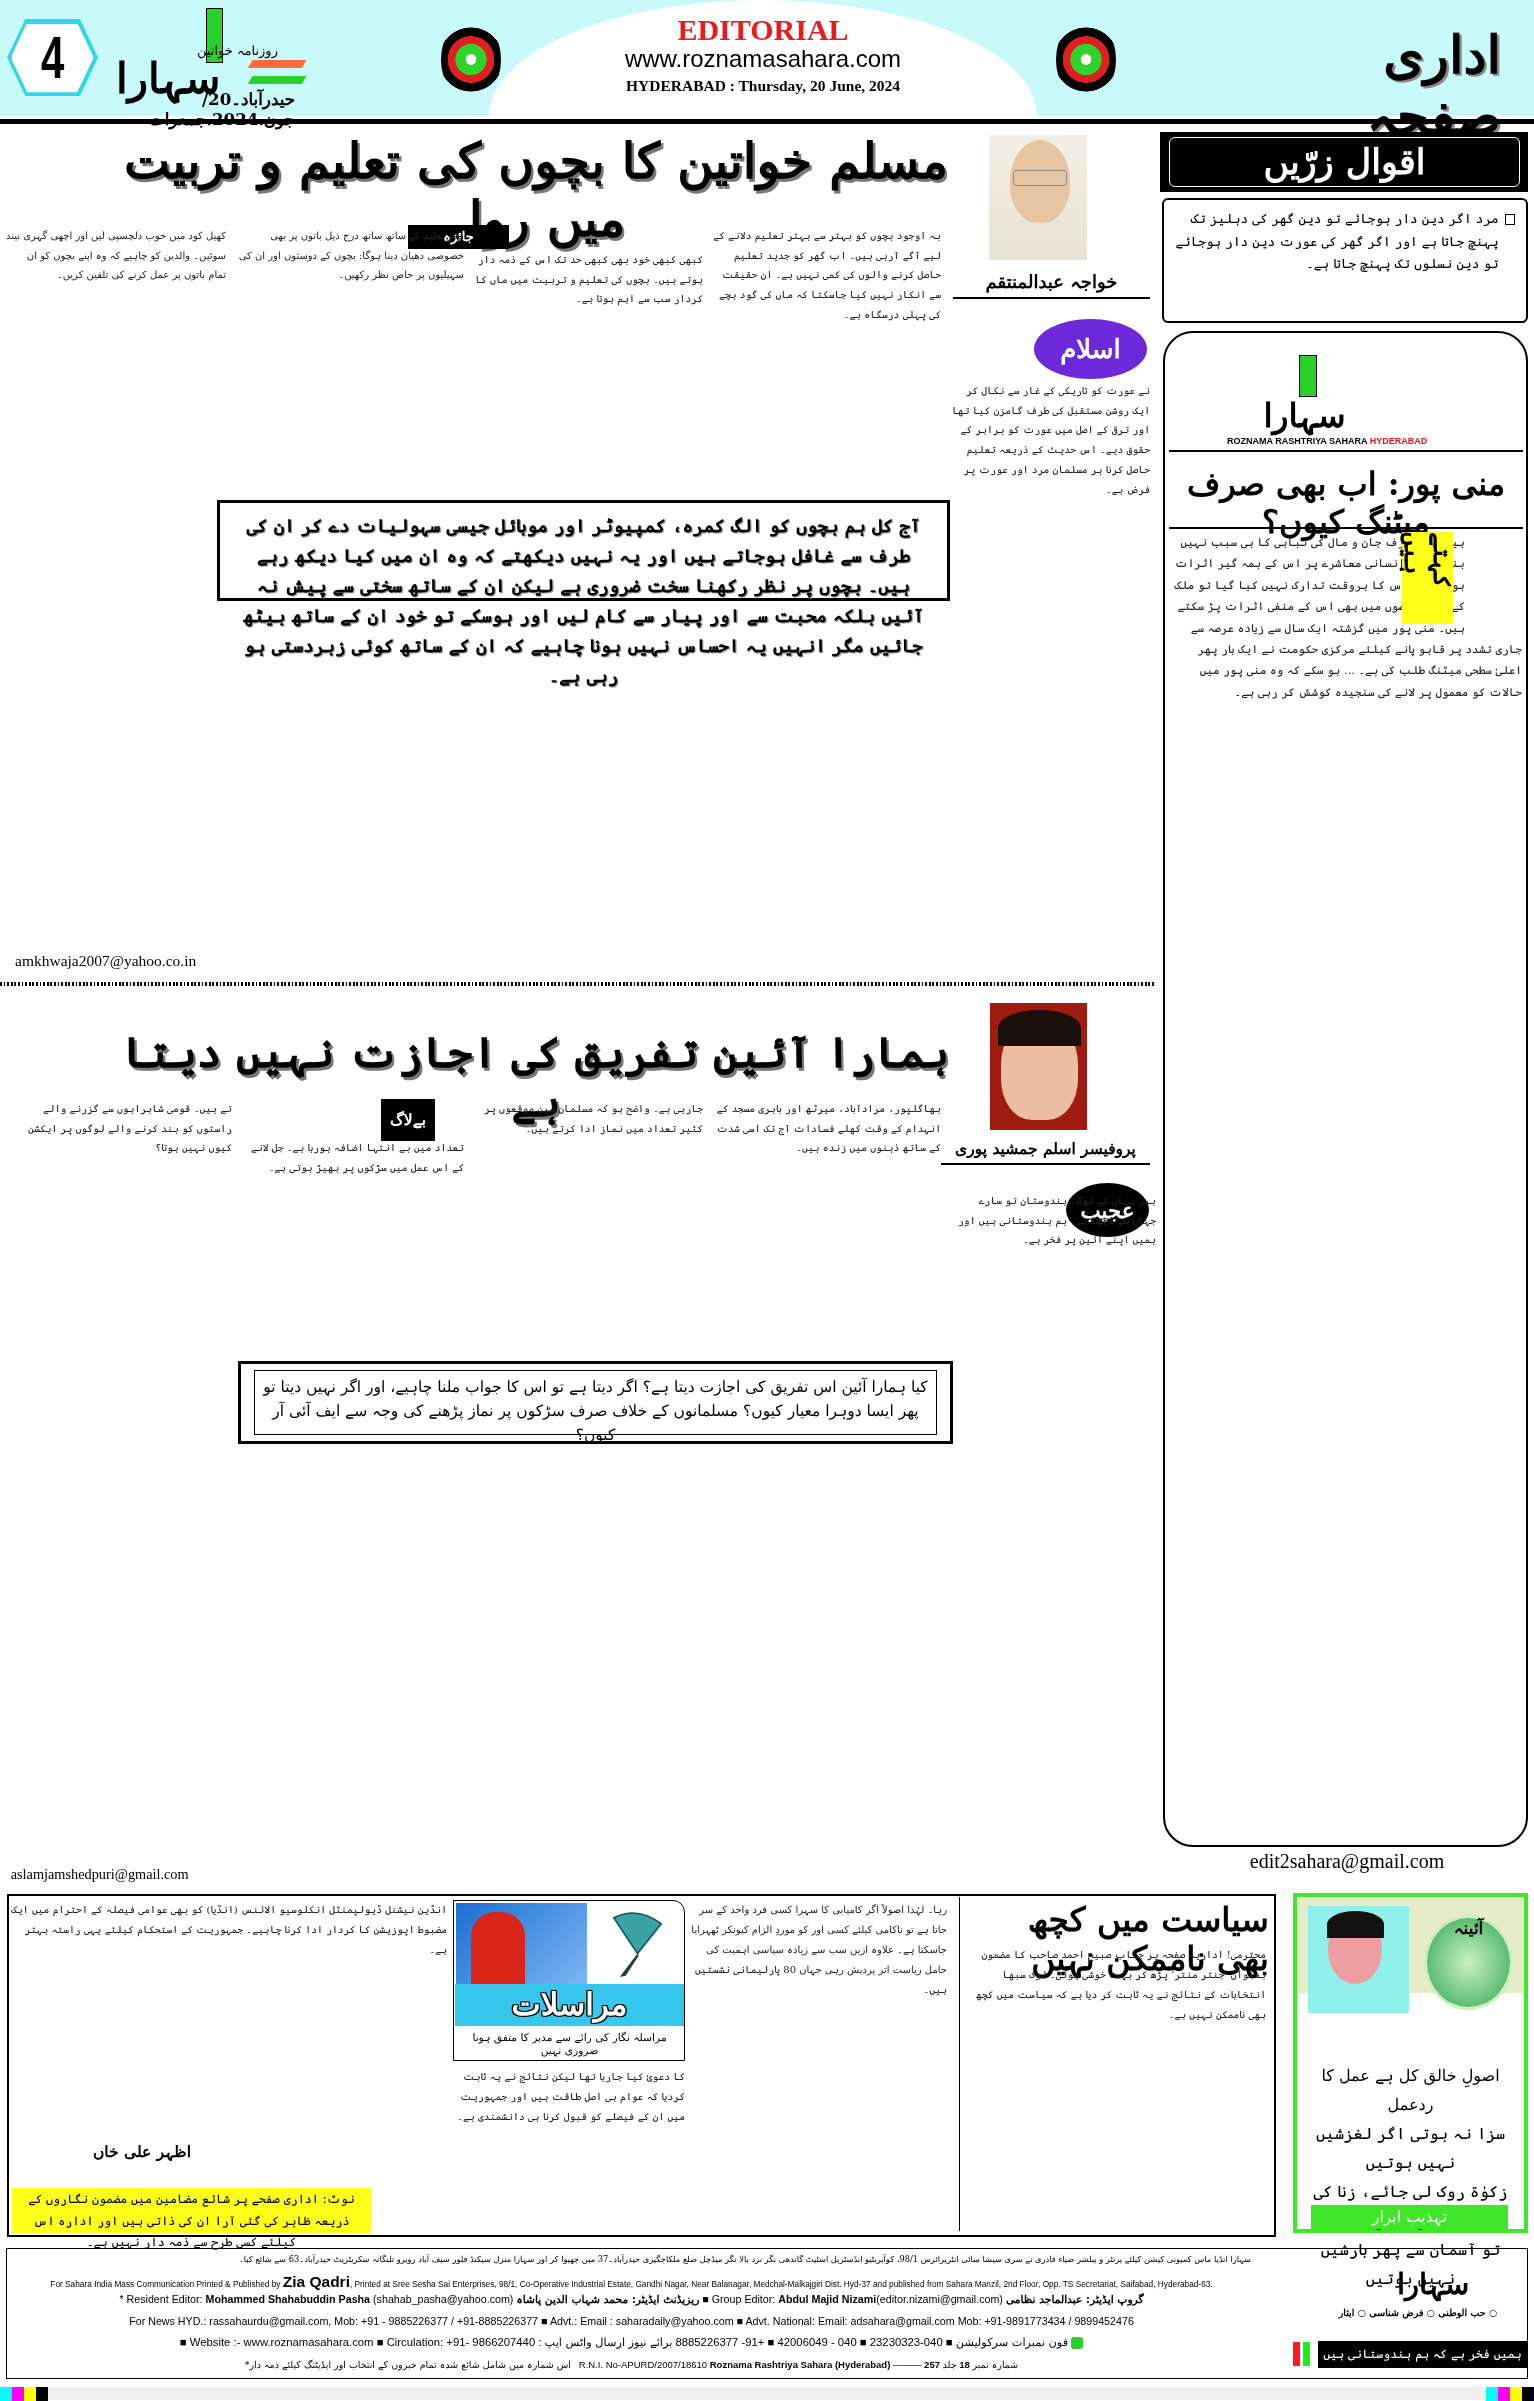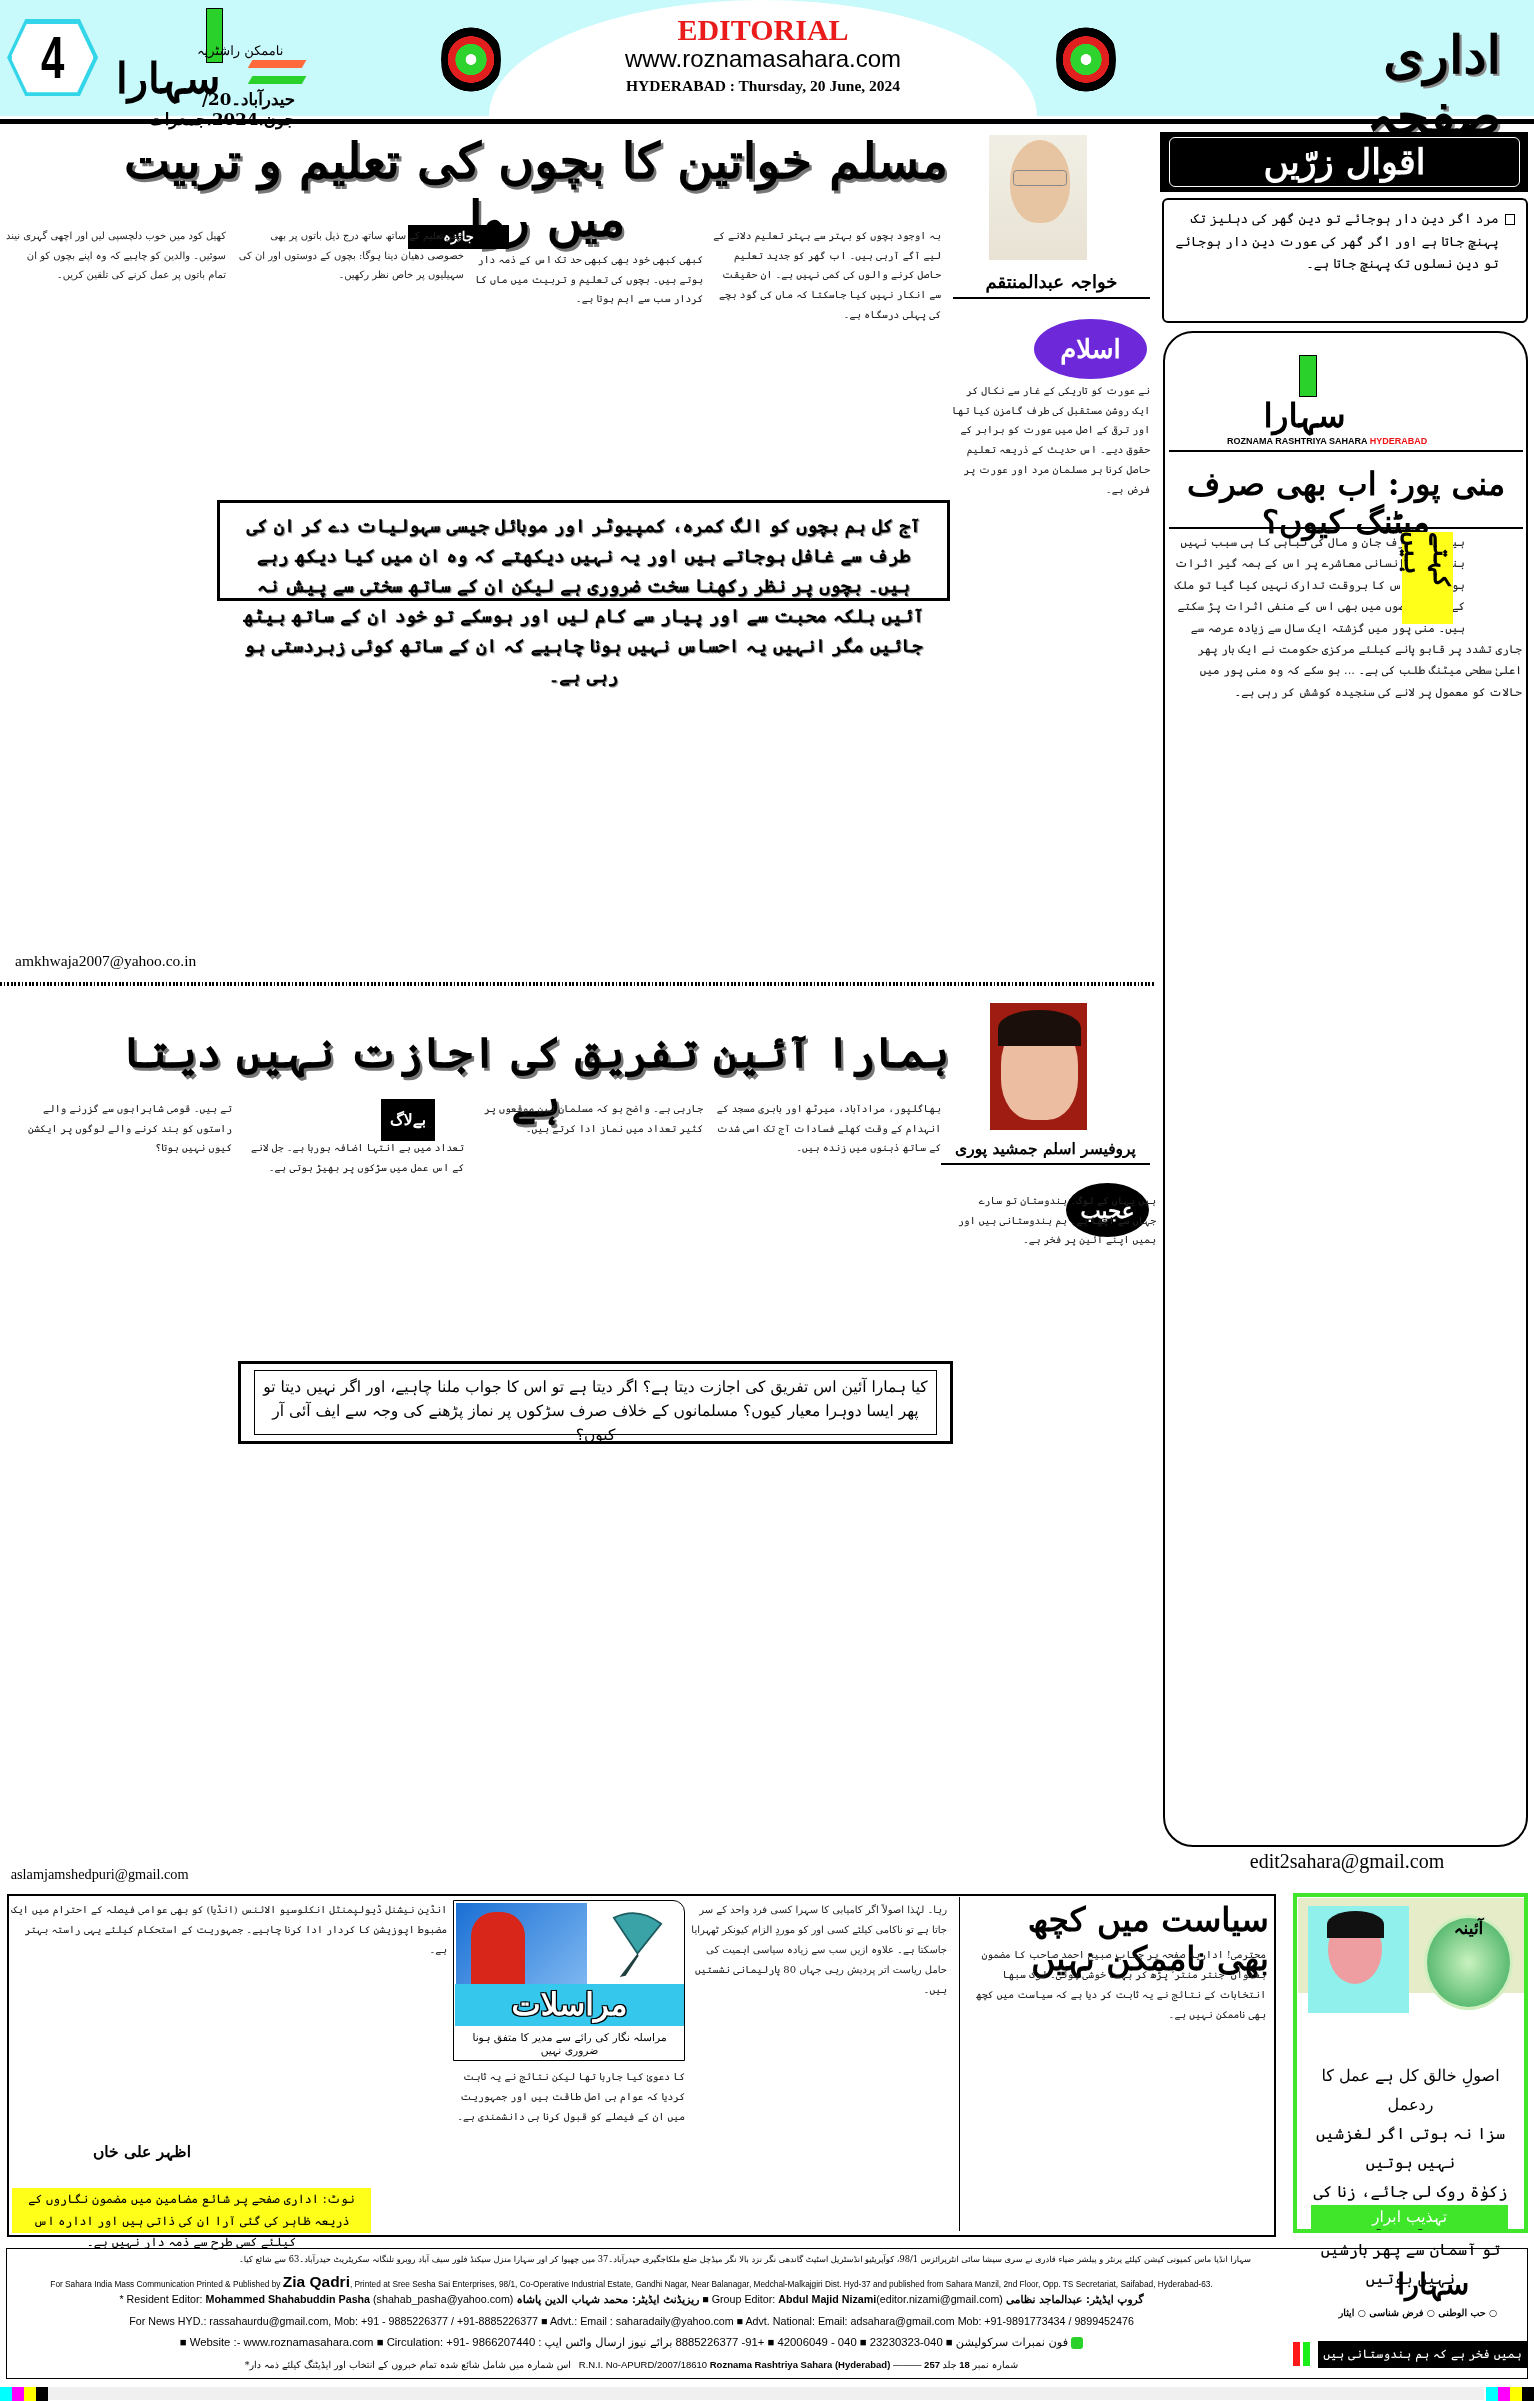--- a/index.html
+++ b/index.html
@@ -134,21 +134,21 @@
 </style>
 </head>
 <body>
 
 <div class="abs" id="masthead"></div>
 <div class="abs" id="page-num-border"></div>
 <div class="abs" id="page-num-box">
   <span id="page-num">4</span>
 </div>
 <div class="abs" id="logo-one"></div>
-<div class="abs rtl urdu" id="logo-roznama">ناممکن راشٹریہ</div>
+<div class="abs rtl urdu" id="logo-roznama">روزنامہ خواتین</div>
 <div class="abs rtl urdu" id="logo-word">سہارا</div>
 <div class="abs" id="logo-stripe-o"></div>
 <div class="abs" id="logo-stripe-g"></div>
 <div class="abs rtl urdu" id="date-urdu">حیدرآباد۔20/جون،2024،جمعرات</div>
 <div class="abs" id="arch"></div>
 <div class="abs sun" id="sun-left"></div>
 <div class="abs sun" id="sun-right"></div>
 <div class="abs" id="edit-title">EDITORIAL</div>
 <div class="abs" id="edit-url">www.roznamasahara.com</div>
 <div class="abs" id="edit-date">HYDERABAD : Thursday, 20 June, 2024</div>

